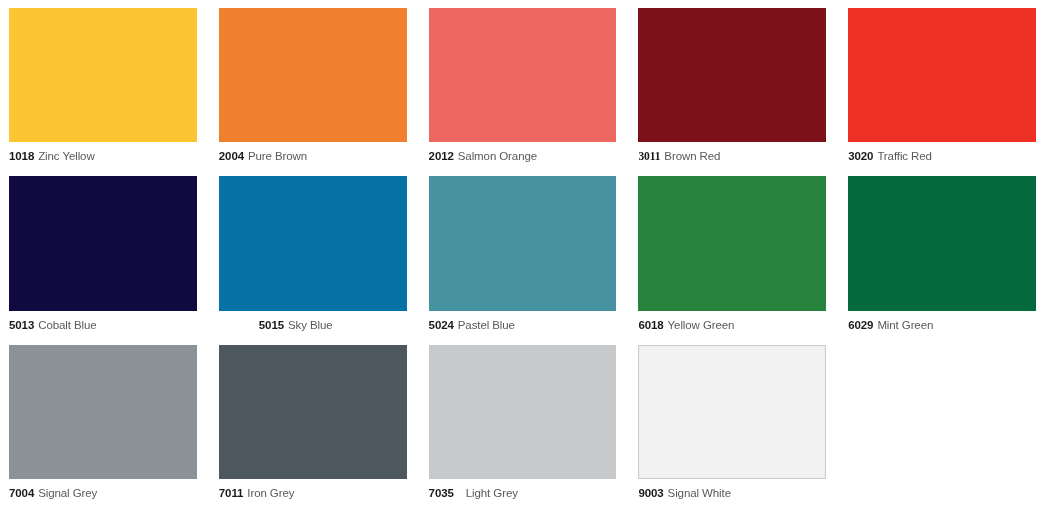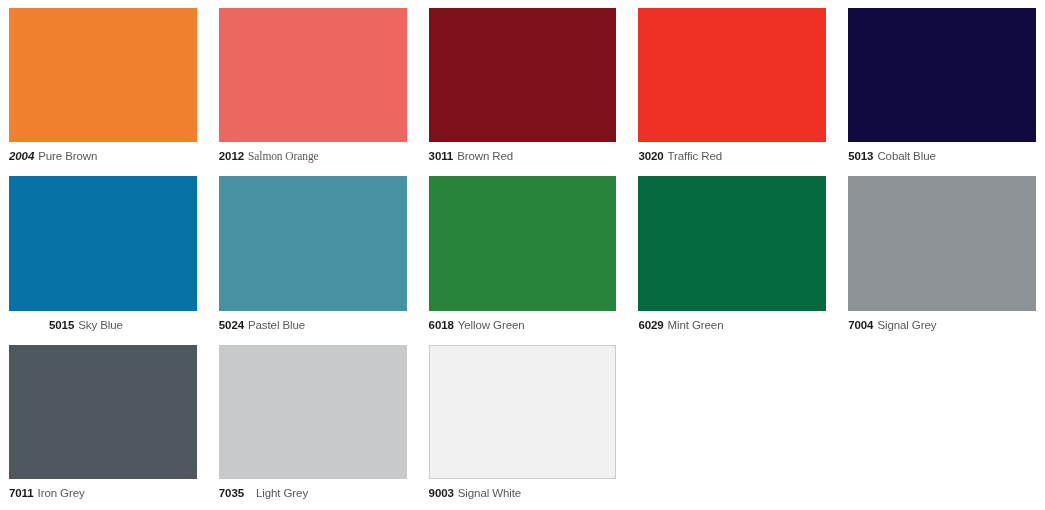--- a/index.html
+++ b/index.html
@@ -59,30 +59,34 @@
     color: #58595b;
     margin-left: 4px;
     letter-spacing: -0.1px;
   }
 </style>
 </head>
 <body style="background: rgb(255, 255, 255);">
 
 <div class="palette" style="grid-template-columns: repeat(5, 1fr); grid-template-rows: repeat(3, 1fr);">
     <div class="swatch-cell">
+      <div class="swatch-chip" style="background: rgb(252, 198, 51);"></div>
+      <div class="swatch-label"><span class="swatch-code" style="color: rgb(26, 26, 26);">1018</span><span class="swatch-name" style="color: rgb(88, 89, 91);">Zinc Yellow</span></div>
+    </div>
+    <div class="swatch-cell">
       <div class="swatch-chip" style="background: rgb(240, 128, 46);"></div>
-      <div class="swatch-label"><span class="swatch-code" style="color: rgb(26, 26, 26); font-style: italic;">2004</span><span class="swatch-name" style="color: rgb(88, 89, 91);">Pure Brown</span></div>
+      <div class="swatch-label"><span class="swatch-code" style="color: rgb(26, 26, 26);">2004</span><span class="swatch-name" style="color: rgb(88, 89, 91);">Pure Brown</span></div>
     </div>
     <div class="swatch-cell">
       <div class="swatch-chip" style="background: rgb(238, 102, 96);"></div>
-      <div class="swatch-label"><span class="swatch-code" style="color: rgb(26, 26, 26); margin-top: 21px;">2012</span><span class="swatch-name" style="color: rgb(88, 89, 91); font-family: Liberation Serif, serif;">Salmon Orange</span></div>
+      <div class="swatch-label"><span class="swatch-code" style="color: rgb(26, 26, 26); margin-top: 21px;">2012</span><span class="swatch-name" style="color: rgb(88, 89, 91);">Salmon Orange</span></div>
     </div>
     <div class="swatch-cell">
       <div class="swatch-chip" style="background: rgb(124, 17, 25);"></div>
-      <div class="swatch-label"><span class="swatch-code" style="color: rgb(26, 26, 26);">3011</span><span class="swatch-name" style="color: rgb(88, 89, 91);">Brown Red</span></div>
+      <div class="swatch-label"><span class="swatch-code" style="color: rgb(26, 26, 26); font-family: Liberation Serif, serif;">3011</span><span class="swatch-name" style="color: rgb(88, 89, 91);">Brown Red</span></div>
     </div>
     <div class="swatch-cell">
       <div class="swatch-chip" style="background: rgb(238, 49, 36);"></div>
       <div class="swatch-label"><span class="swatch-code" style="color: rgb(26, 26, 26);">3020</span><span class="swatch-name" style="color: rgb(88, 89, 91);">Traffic Red</span></div>
     </div>
     <div class="swatch-cell">
       <div class="swatch-chip" style="background: rgb(17, 10, 64);"></div>
       <div class="swatch-label"><span class="swatch-code" style="color: rgb(26, 26, 26);">5013</span><span class="swatch-name" style="color: rgb(88, 89, 91);">Cobalt Blue</span></div>
     </div>
     <div class="swatch-cell">

